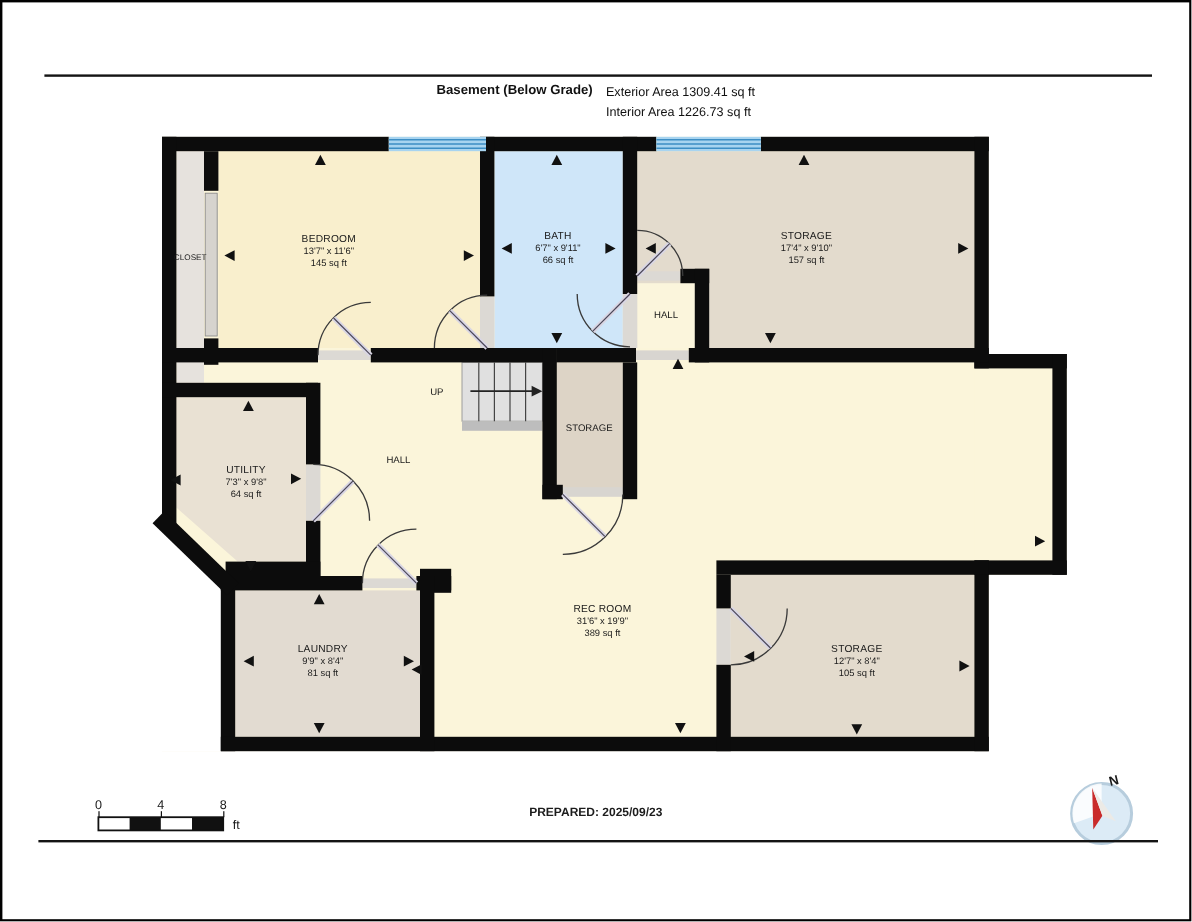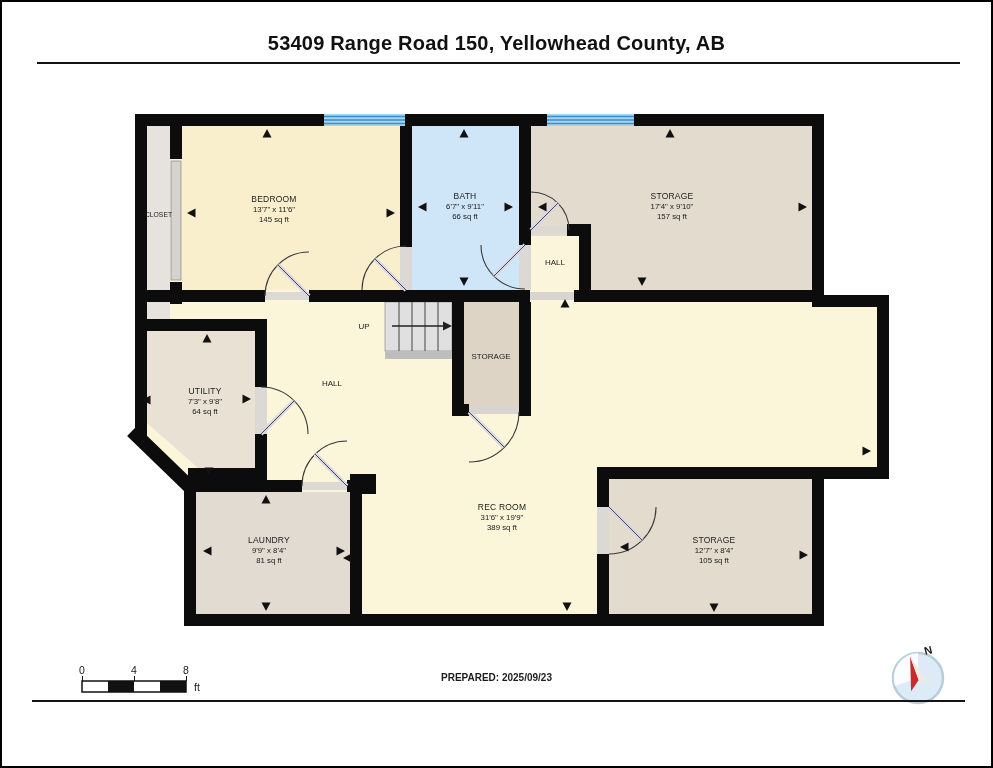--- a/index.html
+++ b/index.html
@@ -23,23 +23,29 @@
   .room-dim{font-size:7.8px;}
   .small-label{font-size:8px;}
   .tiny-label{font-size:6.8px;}
   .tick-label{font-size:10.5px;}
 </style>
 </head>
 <body>
 
 <div id="page">
 
-  <div id="title" class="abs">53409 Range Road 150, Yellowhead County, AB</div>
   <div id="title-rule" class="abs"></div>
 
+  <div id="subheader" class="abs">
+    <div id="floor-label">Basement (Below Grade)</div>
+    <div>
+      <div class="area-line">Exterior Area 1309.41 sq ft</div>
+      <div class="area-line">Interior Area 1226.73 sq ft</div>
+    </div>
+  </div>
 
   <svg id="plan-svg" class="abs" width="993" height="768" viewBox="0 0 993 768">
 
     <g>
       <rect x="133" y="112" width="689" height="512" fill="#fbf5da"></rect>
       <rect x="810" y="293" width="77" height="184" fill="#fbf5da"></rect>
       <polygon points="133,437 186,490 186,624 133,624" fill="#ffffff"></polygon>
       <rect x="145" y="124" width="23" height="193" fill="#e6e2dd"></rect>
       <rect x="180" y="124" width="218" height="164" fill="#f9efcd"></rect>
       <rect x="410" y="124" width="107" height="164" fill="#cfe6f9"></rect>

